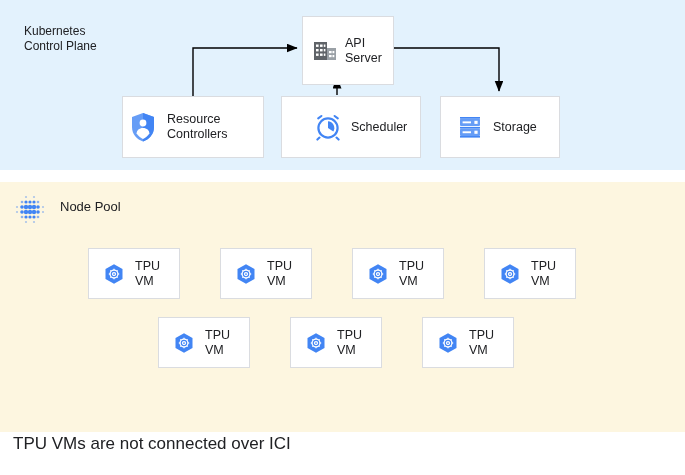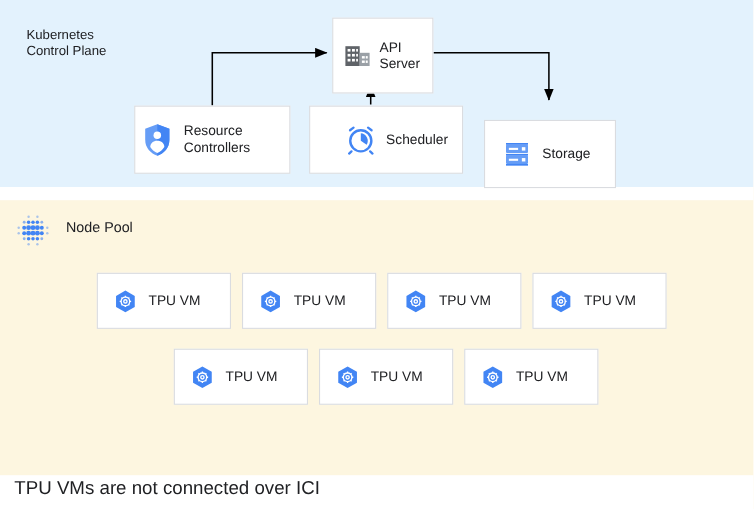--- a/index.html
+++ b/index.html
@@ -104,27 +104,26 @@
 
   .box-sched {
     left: 281px; top: 96px; width: 140px; height: 62px;
     padding-left: 32px;
   }
   .box-sched .box-ico { width: 28px; height: 28px; margin-right: 9px; }
 
   .box-storage {
     left: 440px; top: 96px; width: 120px; height: 62px;
     padding-left: 16px;
-    margin-top: 13px;
   }
   .box-storage .box-ico { width: 26px; height: 26px; margin-right: 10px; }
 
   
   .box-vm {
-    width: 122px;
+    width: 92px;
     height: 51px;
     padding-left: 14px;
   }
   .box-vm .box-ico { width: 22px; height: 22px; margin-right: 10px; }
   .box-vm .box-lbl { font-size: 12.5px; }
 
   
   #wires {
     position: absolute;
     left: 0; top: 0;

